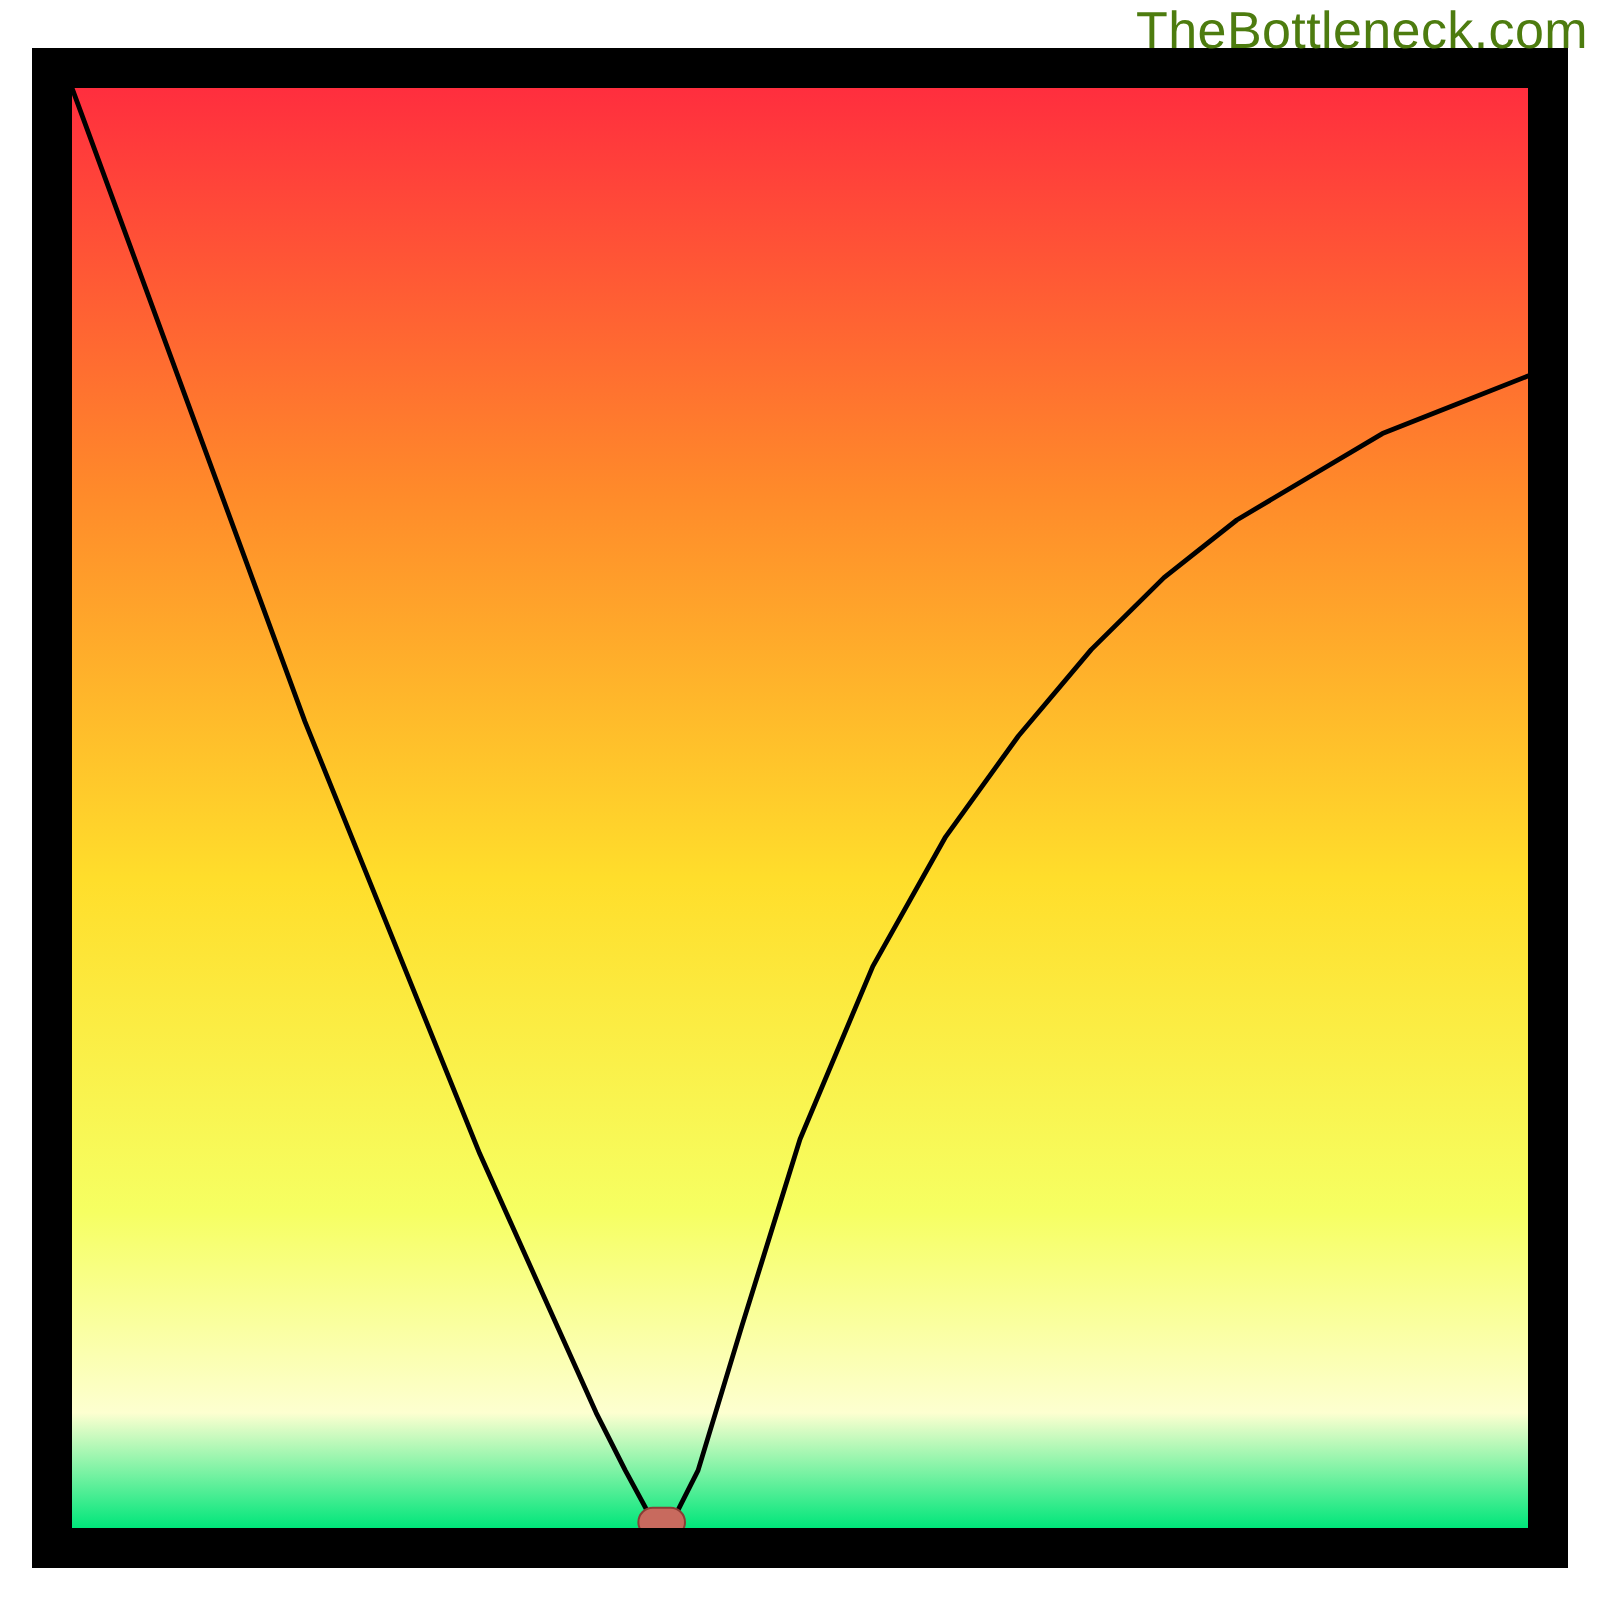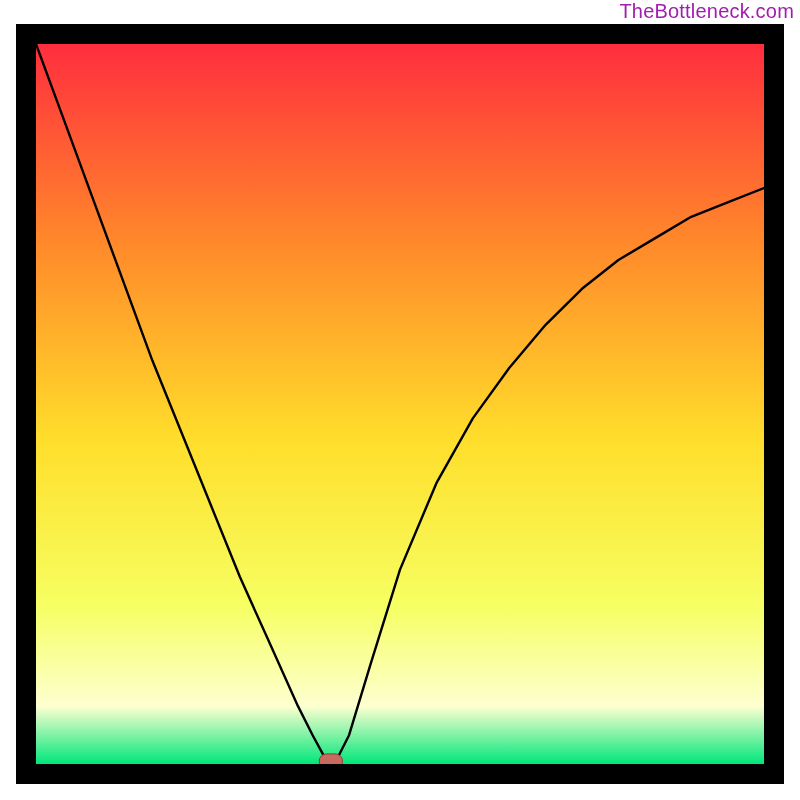--- a/index.html
+++ b/index.html
@@ -13,22 +13,22 @@
   }
   .wrap {
     position: relative;
     width: 800px;
     height: 800px;
   }
   .watermark {
     position: absolute;
     top: 0px;
     right: 6px;
-    font-size: 20px;
-    color: #a21caf;
+    font-size: 26px;
+    color: #4d7c0f;
     font-weight: 500;
     letter-spacing: 0.2px;
     z-index: 20;
     user-select: none;
   }
   .plot-frame {
     position: absolute;
     left: 16px;
     top: 24px;
     width: 768px;

